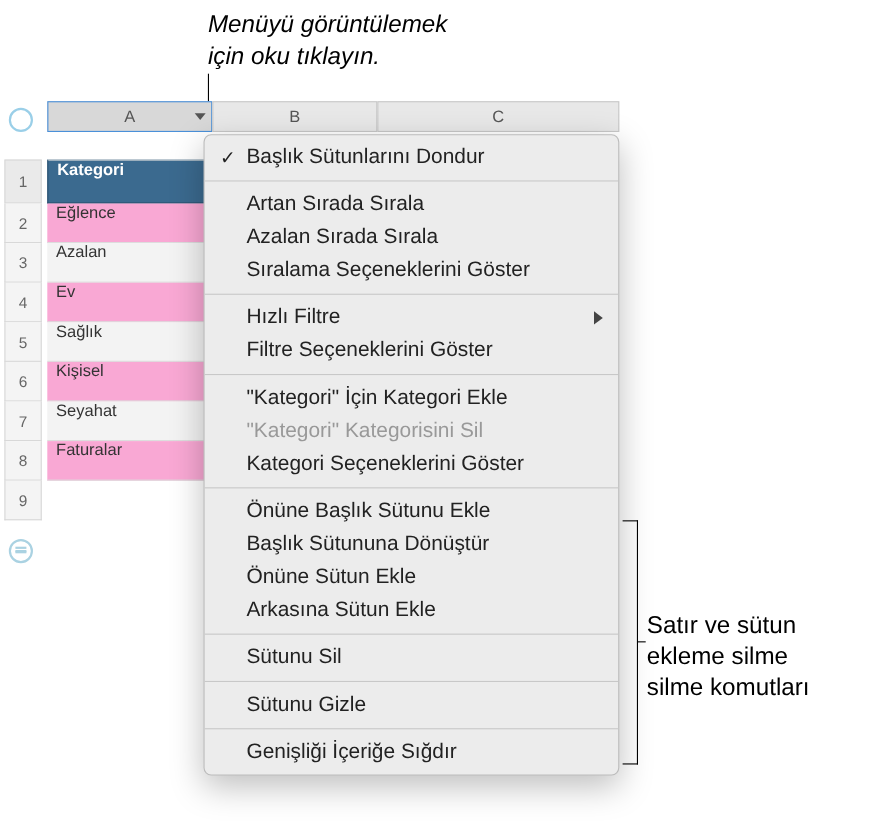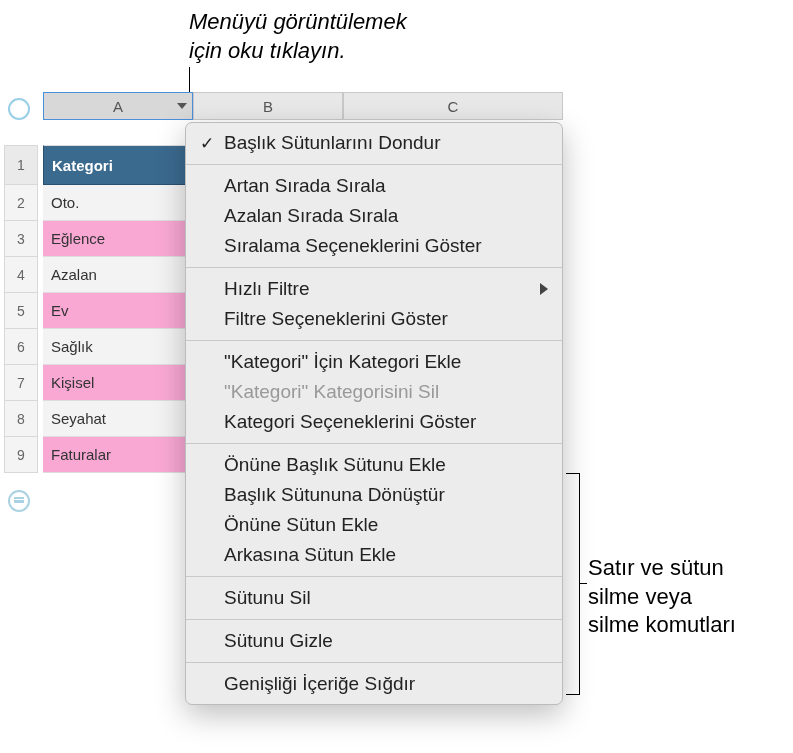--- a/index.html
+++ b/index.html
@@ -185,21 +185,21 @@
     }
 
     .data-cell {
       width: 150px;
       height: 36px;
       background: #f3f3f3;
       border: 1px solid #ddd;
       border-top: none;
       border-left: none;
       display: flex;
-      align-items: center;
+      align-items: flex-start;
       padding-left: 8px;
       font-size: 15px;
       color: #333;
     }
 
     .data-cell.header-cell {
       background: #3b6a8f;
       color: #fff;
       font-weight: 600;
       height: 40px;
@@ -268,21 +268,21 @@
 <body>
 
 <div class="annotation-top">
   <span>Menüyü görüntülemek</span><br>
   <span>için oku tıklayın.</span>
 </div>
 <div class="callout-line-top"></div>
 
 <div class="annotation-right">
   <span>Satır ve sütun</span><br>
-  <span>silme veya</span><br>
+  <span>ekleme silme</span><br>
   <span>silme komutları</span>
 </div>
 <div class="callout-bracket"></div>
 <div class="callout-bracket-connector"></div>
 
 <div class="corner-circle"></div>
 <div class="add-row-circle"></div>
 
 <div class="col-headers">
   <div class="col-header col-a selected">
@@ -329,25 +329,20 @@
     </div>
 </div>
 
 <div class="data-cells">
   <div class="data-row">
     <div class="data-cell header-cell">
         <span>Kategori</span>
       </div>
   </div>
   <div class="data-row">
-    <div class="data-cell">
-        <span>Oto.</span>
-      </div>
-  </div>
-  <div class="data-row">
     <div class="data-cell alt">
         <span>Eğlence</span>
       </div>
   </div>
   <div class="data-row">
     <div class="data-cell">
         <span>Azalan</span>
       </div>
   </div>
   <div class="data-row">

